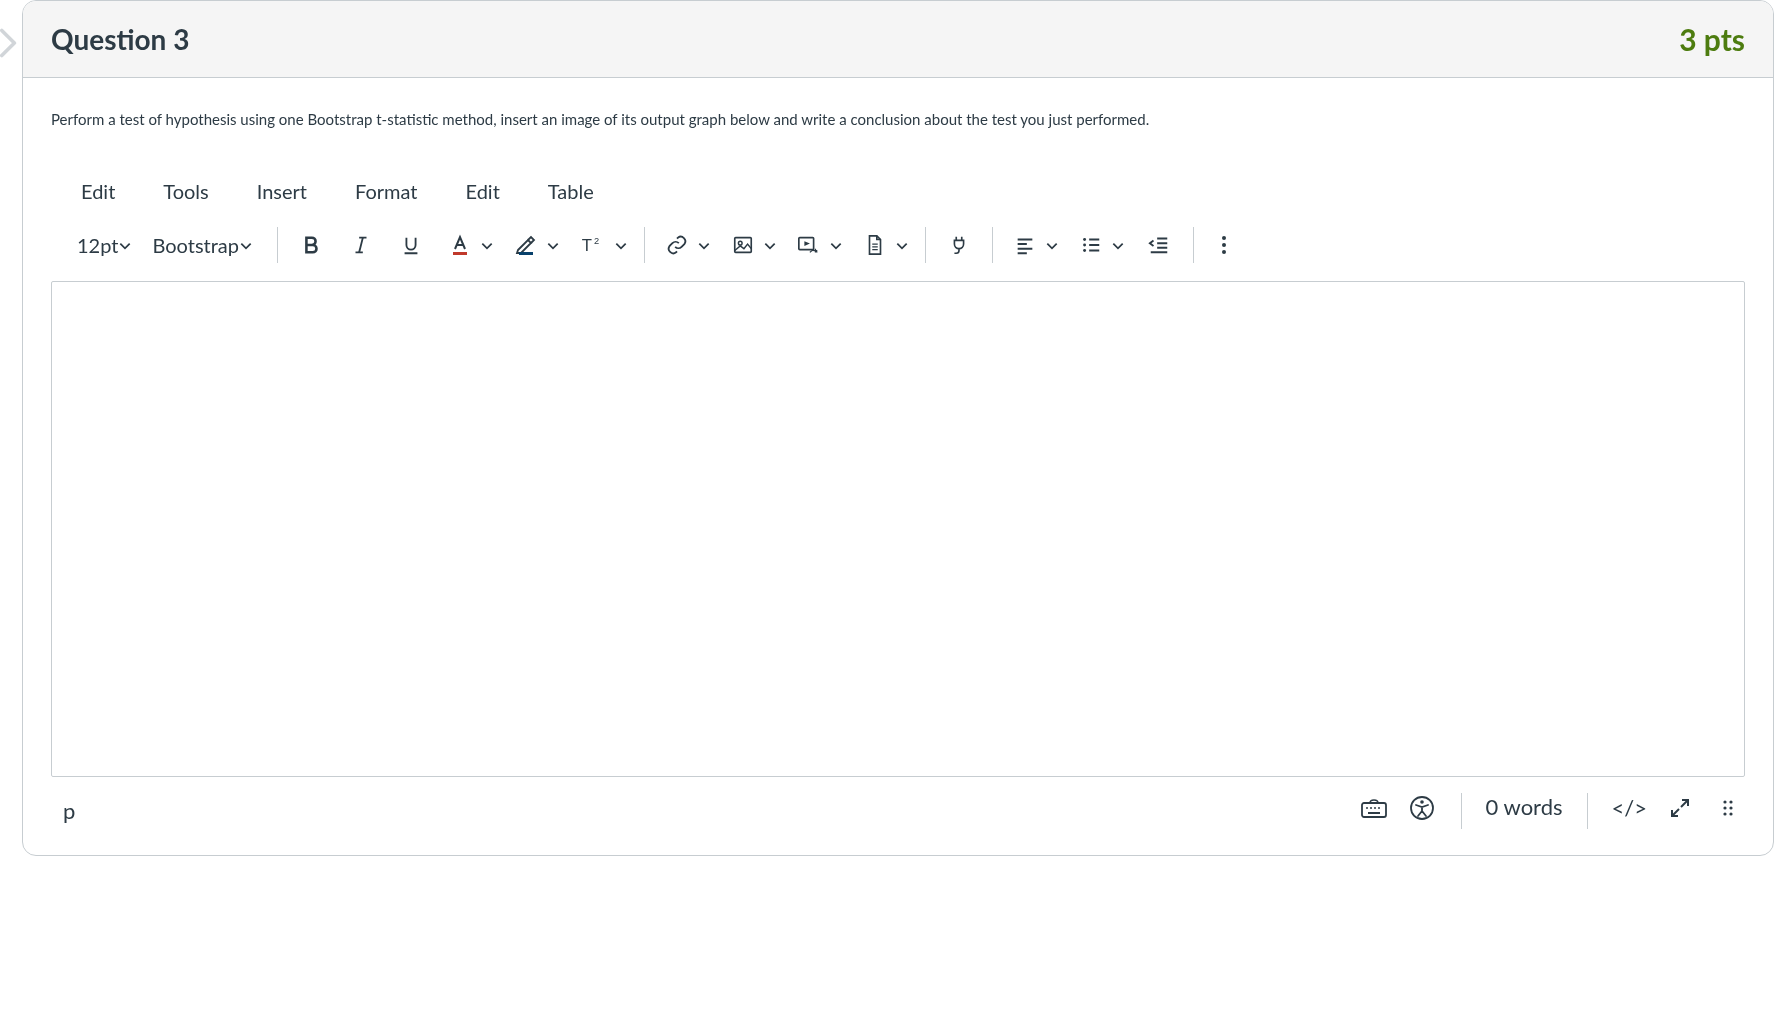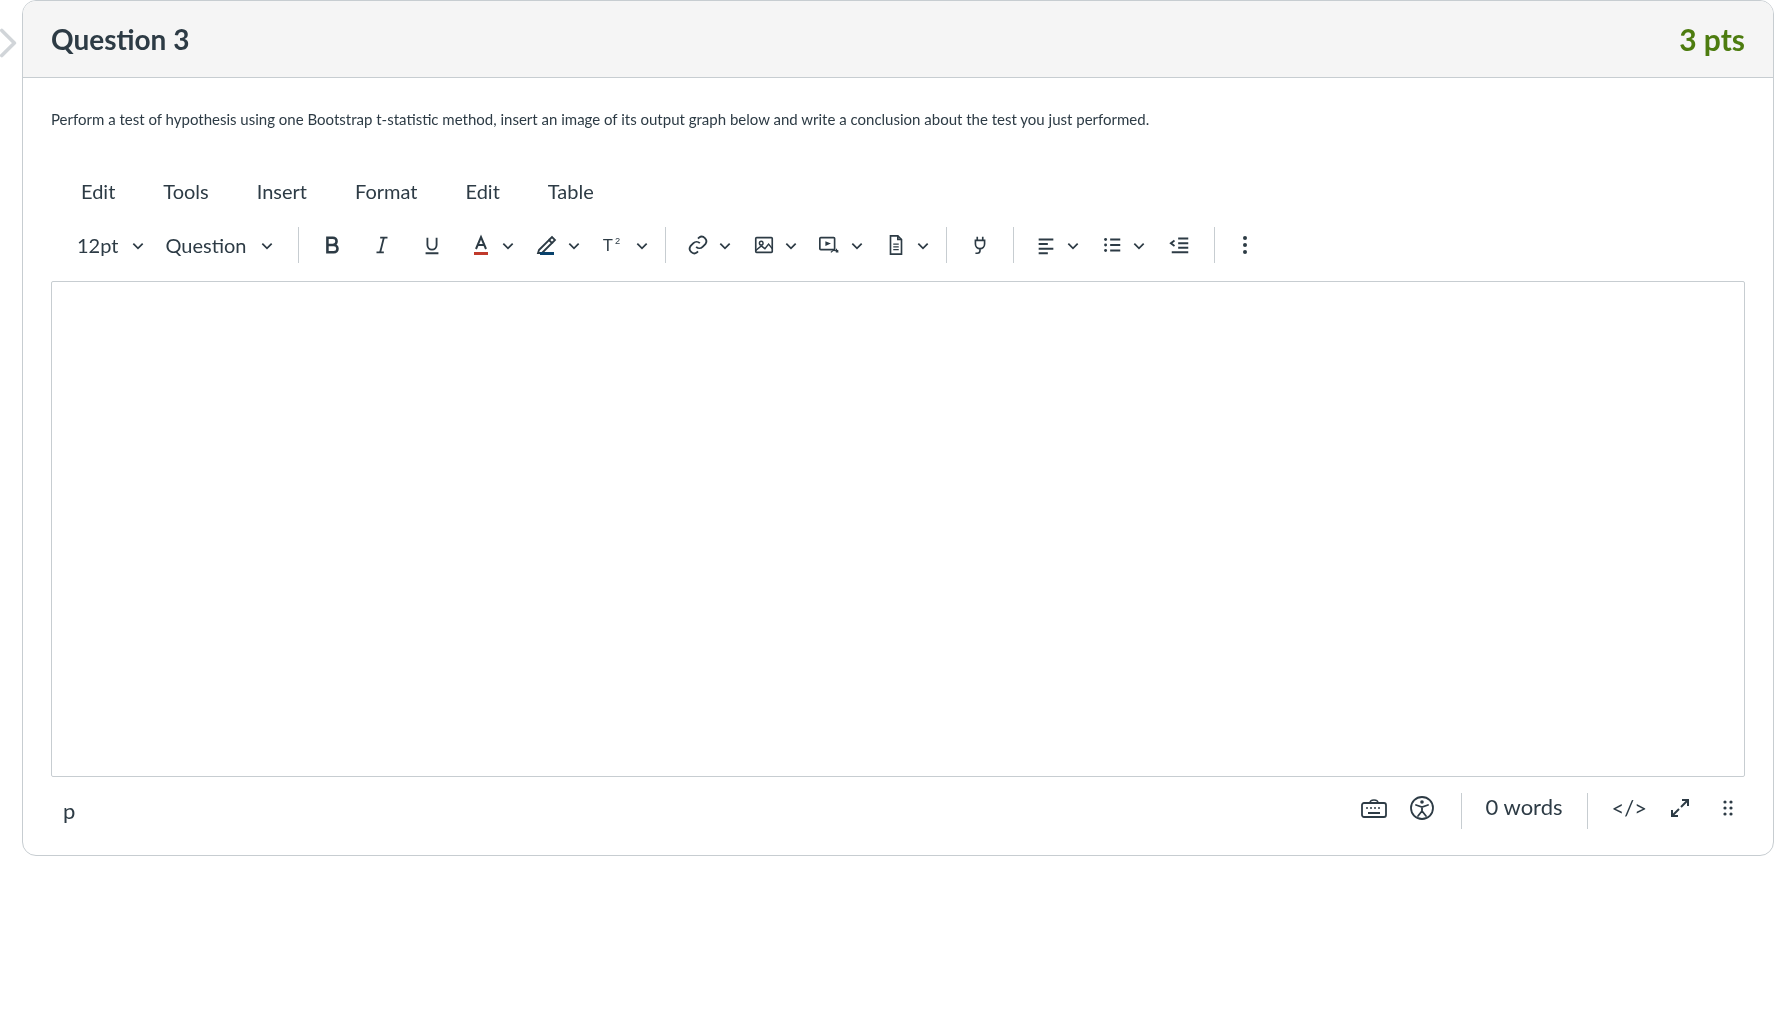--- a/index.html
+++ b/index.html
@@ -16,21 +16,21 @@
     .q-pts { font-size: 30px; font-weight: 700; color: #4d7c0f; margin-left: 9px; }
 
     .q-body { padding: 30px 28px 22px 28px; }
     .q-text { font-size: 15px; line-height: 1.5; color: #2D3B45; margin-bottom: 42px; }
 
     .editor-wrap { }
     .menubar { display:flex; gap: 24px; padding: 0 6px 6px 18px; font-size: 20px; }
     .menubar .m-item { padding: 6px 12px; cursor:pointer; color:#2D3B45; }
 
     .toolbar { display:flex; align-items:center; gap: 0; padding: 12px 0 12px 16px; font-size: 20px; color:#2D3B45; flex-wrap: nowrap; }
-    .size-sel, .para-sel { display:inline-flex; align-items:flex-start; gap:13px; padding: 4px 10px; cursor:pointer; }
+    .size-sel, .para-sel { display:inline-flex; align-items:flex-start; gap:0; padding: 4px 10px; cursor:pointer; }
     .chev svg { width:14px; height:14px; }
     .vdiv { width:1px; height:36px; background:#C7CDD1; margin: 0 14px; }
 
     .tb-btn { display:inline-flex; align-items:center; justify-content:center; min-width:32px; height:36px; padding: 0 8px; cursor:pointer; }
     .tb-btn svg { display:block; }
     .combo { display:inline-flex; align-items:center; padding: 0 2px; cursor:pointer; gap:4px; }
     .combo > .tb-btn { padding:0 4px; }
 
     .group { display:inline-flex; align-items:center; gap: 12px; }
 
@@ -72,21 +72,21 @@
         </div>
 
         <div class="toolbar">
           <div class="size-sel">
             <span>12pt</span>
             <span class="chev"><svg viewBox="0 0 12 12">
                   <path d="M2 4 L6 8 L10 4" fill="none" stroke="#2D3B45" stroke-width="1.5"></path>
                 </svg></span>
           </div>
           <div class="para-sel">
-            <span>Question</span>
+            <span>Bootstrap</span>
             <span class="chev"><svg viewBox="0 0 12 12">
                   <path d="M2 4 L6 8 L10 4" fill="none" stroke="#2D3B45" stroke-width="1.5"></path>
                 </svg></span>
           </div>
 
           <div class="vdiv"></div>
 
           <div class="group">
             <div class="tb-btn">
               <svg width="22" height="22" viewBox="0 0 24 24">

